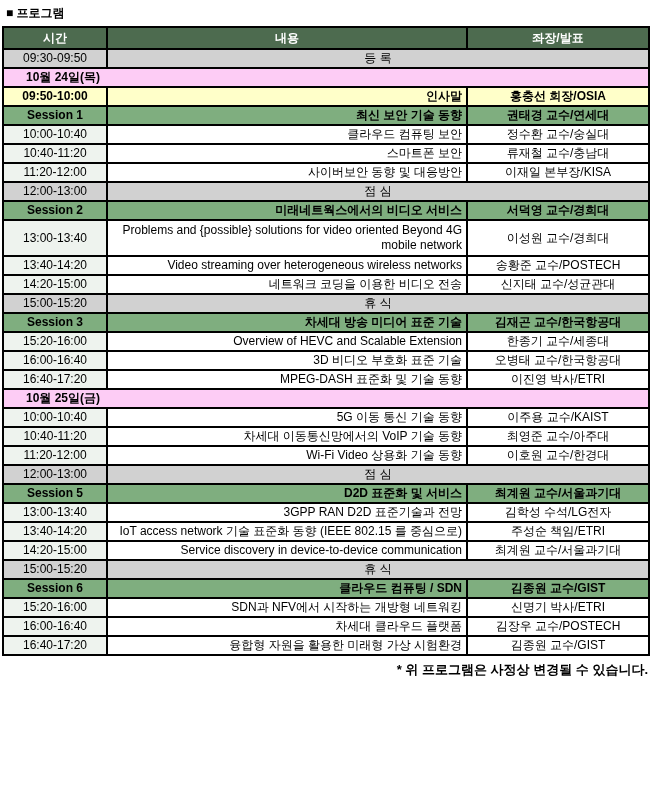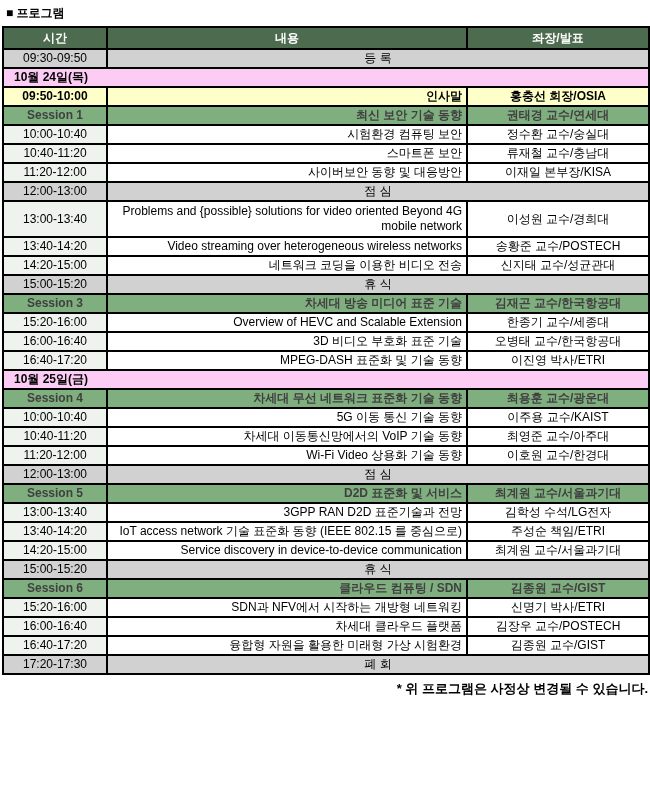--- a/index.html
+++ b/index.html
@@ -56,34 +56,34 @@
   tr.row-tall{height:36px;}
   td.time{
     text-align:center;
     background:var(--time-bg);
     white-space:nowrap;
   }
   td.content{text-align:right;background:#fff;}
   td.speaker{text-align:center;background:#fff;white-space:nowrap;}
   tr.session td{
     background:var(--session-bg);
-    color:#404040;
+    color:#000000;
     font-weight:bold;
   }
   tr.session td.time{text-align:center;}
   tr.break td{
     background:var(--break-bg);
     font-weight:normal;
   }
   tr.break td.merged{text-align:center;}
   tr.date td{
     background:var(--date-bg);
     font-weight:bold;
     text-align:left;
-    padding-left:10px;
+    padding-left:22px;
   }
   tr.opening td{
     background:var(--opening-bg);
     font-weight:bold;
   }
   .footer-note{
     width:648px;
     text-align:right;
     font-size:13px;
     font-weight:bold;
@@ -121,36 +121,41 @@
         <td class="content">인사말</td>
         <td class="speaker">홍충선 회장/OSIA</td>
       </tr>
       <tr class="row session">
         <td class="time">Session 1</td>
         <td class="content">최신 보안 기술 동향</td>
         <td class="speaker">권태경 교수/연세대</td>
       </tr>
       <tr class="row talk">
         <td class="time">10:00-10:40</td>
-        <td class="content">시험환경 컴퓨팅 보안</td>
+        <td class="content">클라우드 컴퓨팅 보안</td>
         <td class="speaker">정수환 교수/숭실대</td>
       </tr>
       <tr class="row talk">
         <td class="time">10:40-11:20</td>
         <td class="content">스마트폰 보안</td>
         <td class="speaker">류재철 교수/충남대</td>
       </tr>
       <tr class="row talk">
         <td class="time">11:20-12:00</td>
         <td class="content">사이버보안 동향 및 대응방안</td>
         <td class="speaker">이재일 본부장/KISA</td>
       </tr>
       <tr class="row break">
         <td class="time">12:00-13:00</td>
         <td class="merged" colspan="2">점 심</td>
+      </tr>
+      <tr class="row session">
+        <td class="time">Session 2</td>
+        <td class="content">미래네트웍스에서의 비디오 서비스</td>
+        <td class="speaker">서덕영 교수/경희대</td>
       </tr>
       <tr class="row-tall talk">
         <td class="time">13:00-13:40</td>
         <td class="content">Problems and {possible} solutions for video oriented Beyond 4G mobile network</td>
         <td class="speaker">이성원 교수/경희대</td>
       </tr>
       <tr class="row talk">
         <td class="time">13:40-14:20</td>
         <td class="content">Video streaming over heterogeneous wireless networks</td>
         <td class="speaker">송황준 교수/POSTECH</td>
@@ -180,25 +185,20 @@
         <td class="speaker">오병태 교수/한국항공대</td>
       </tr>
       <tr class="row talk">
         <td class="time">16:40-17:20</td>
         <td class="content">MPEG-DASH 표준화 및 기술 동향</td>
         <td class="speaker">이진영 박사/ETRI</td>
       </tr>
       <tr class="row date">
         <td class="merged" colspan="3">10월 25일(금)</td>
       </tr>
-      <tr class="row session">
-        <td class="time">Session 4</td>
-        <td class="content">차세대 무선 네트워크 표준화 기술 동향</td>
-        <td class="speaker">최용훈 교수/광운대</td>
-      </tr>
       <tr class="row talk">
         <td class="time">10:00-10:40</td>
         <td class="content">5G 이동 통신 기술 동향</td>
         <td class="speaker">이주용 교수/KAIST</td>
       </tr>
       <tr class="row talk">
         <td class="time">10:40-11:20</td>
         <td class="content">차세대 이동통신망에서의 VoIP 기술 동향</td>
         <td class="speaker">최영준 교수/아주대</td>
       </tr>
@@ -248,20 +248,16 @@
       <tr class="row talk">
         <td class="time">16:00-16:40</td>
         <td class="content">차세대 클라우드 플랫폼</td>
         <td class="speaker">김장우 교수/POSTECH</td>
       </tr>
       <tr class="row talk">
         <td class="time">16:40-17:20</td>
         <td class="content">융합형 자원을 활용한 미래형 가상 시험환경</td>
         <td class="speaker">김종원 교수/GIST</td>
       </tr>
-      <tr class="row break">
-        <td class="time">17:20-17:30</td>
-        <td class="merged" colspan="2">폐 회</td>
-      </tr>
     </tbody>
 </table>
 
 <div class="footer-note">* 위 프로그램은 사정상 변경될 수 있습니다.</div>
 
 </body></html>

